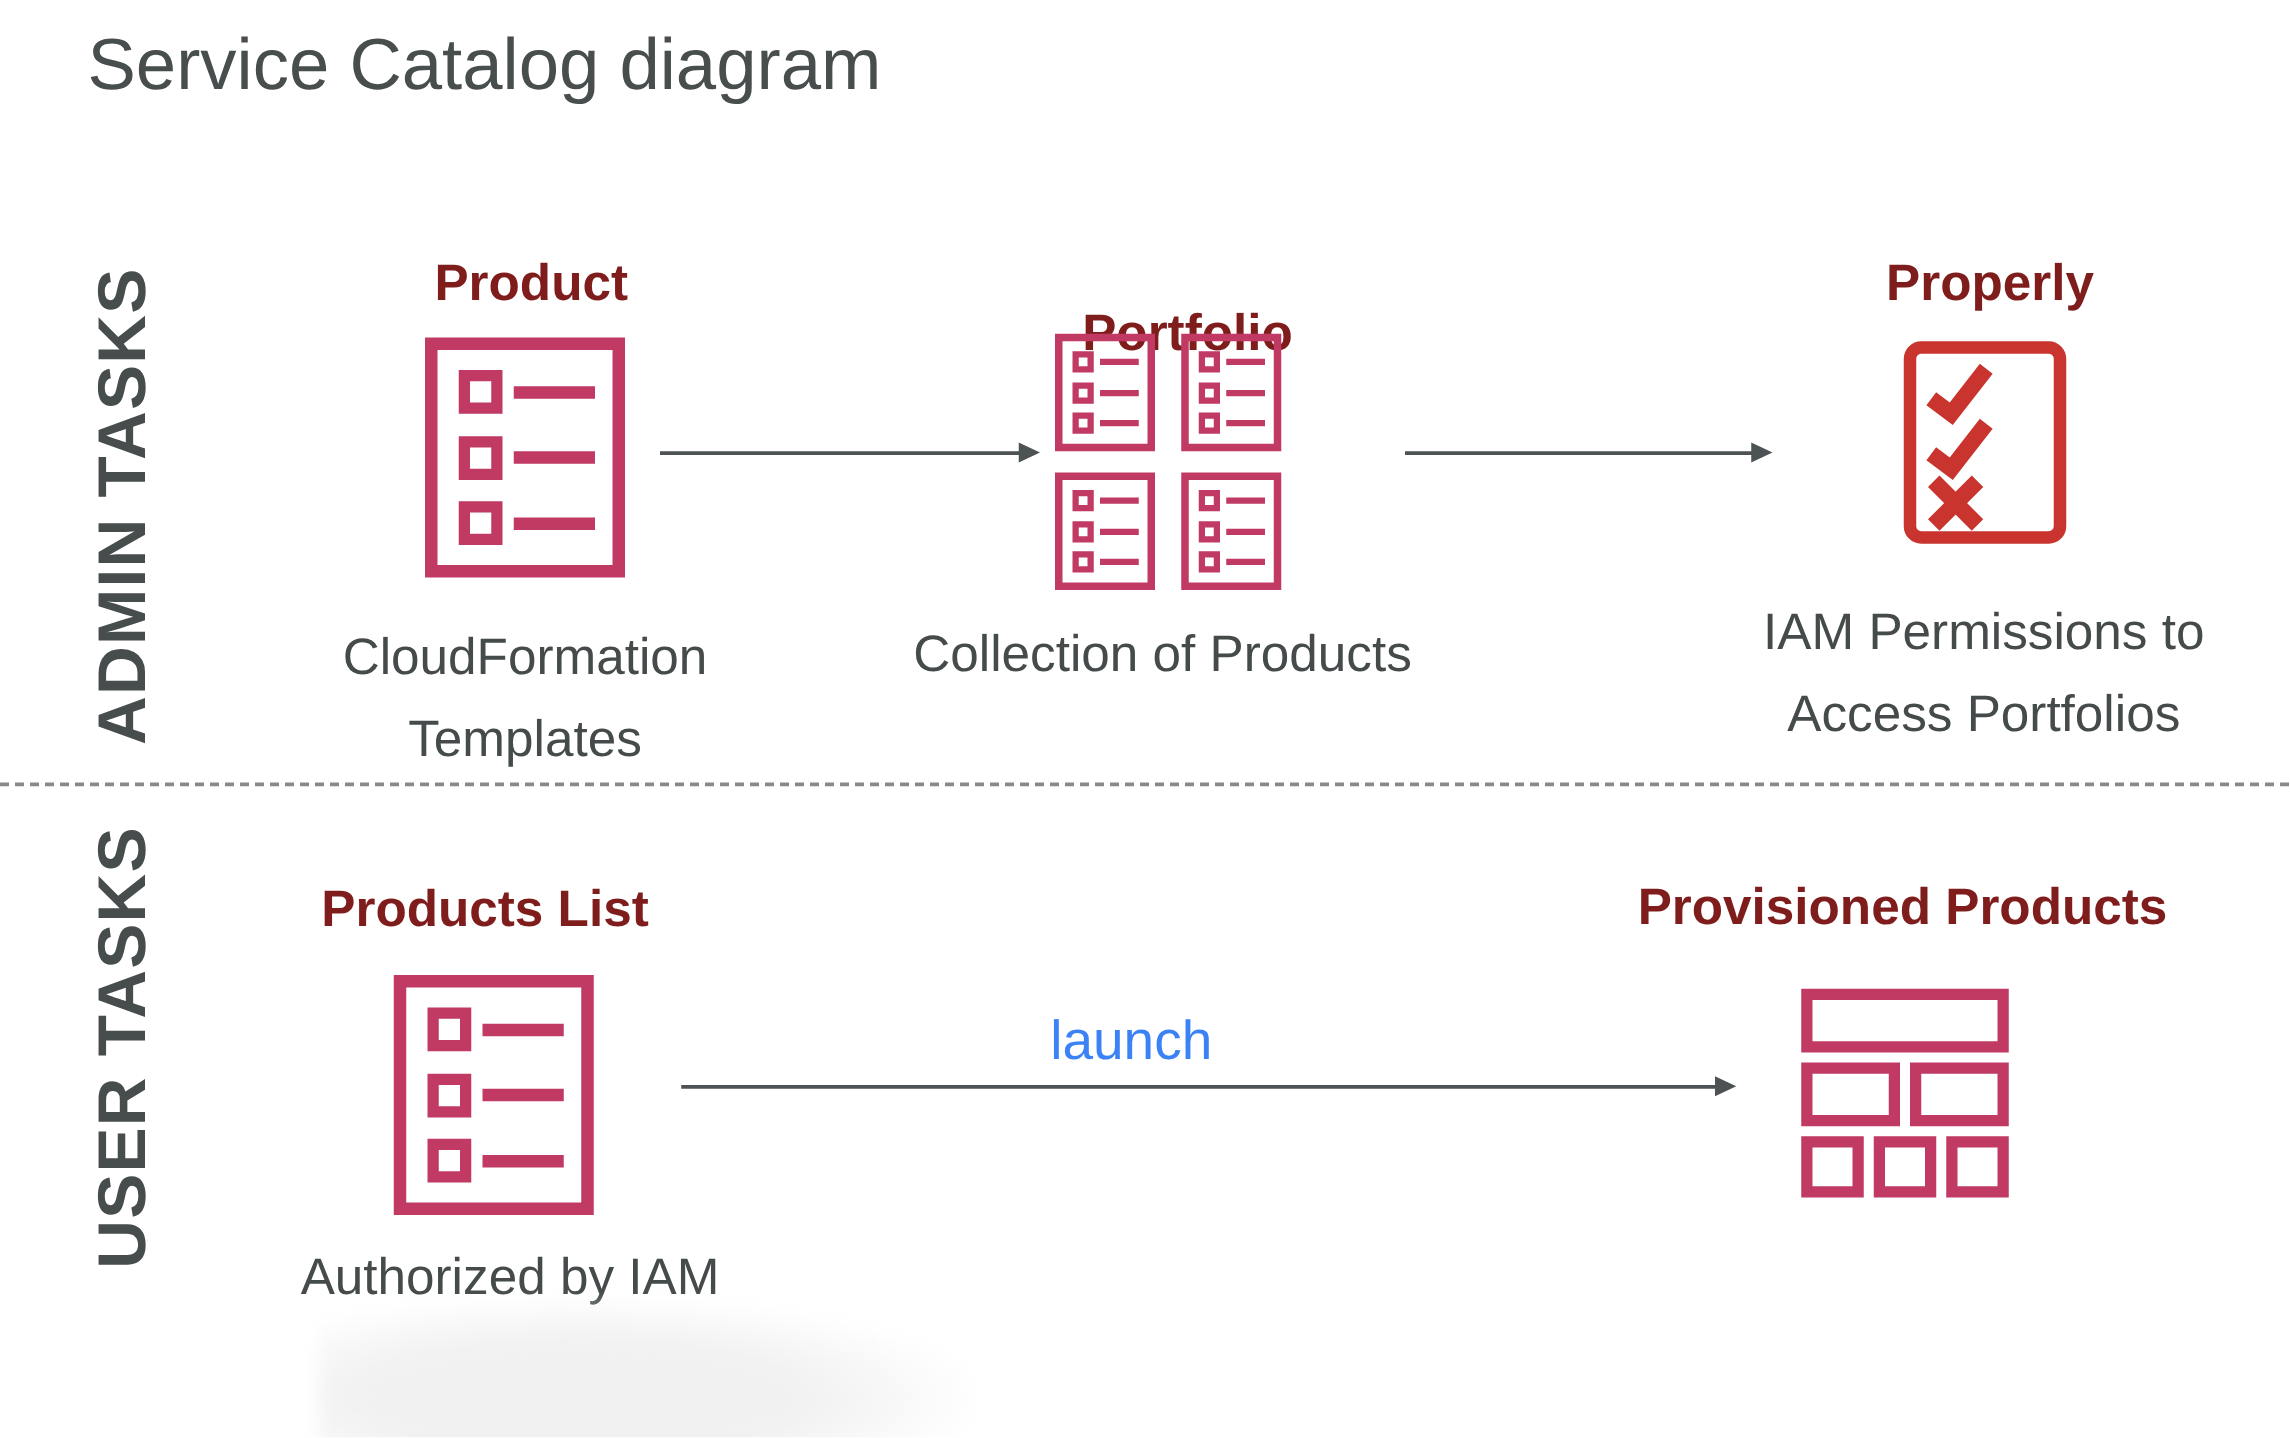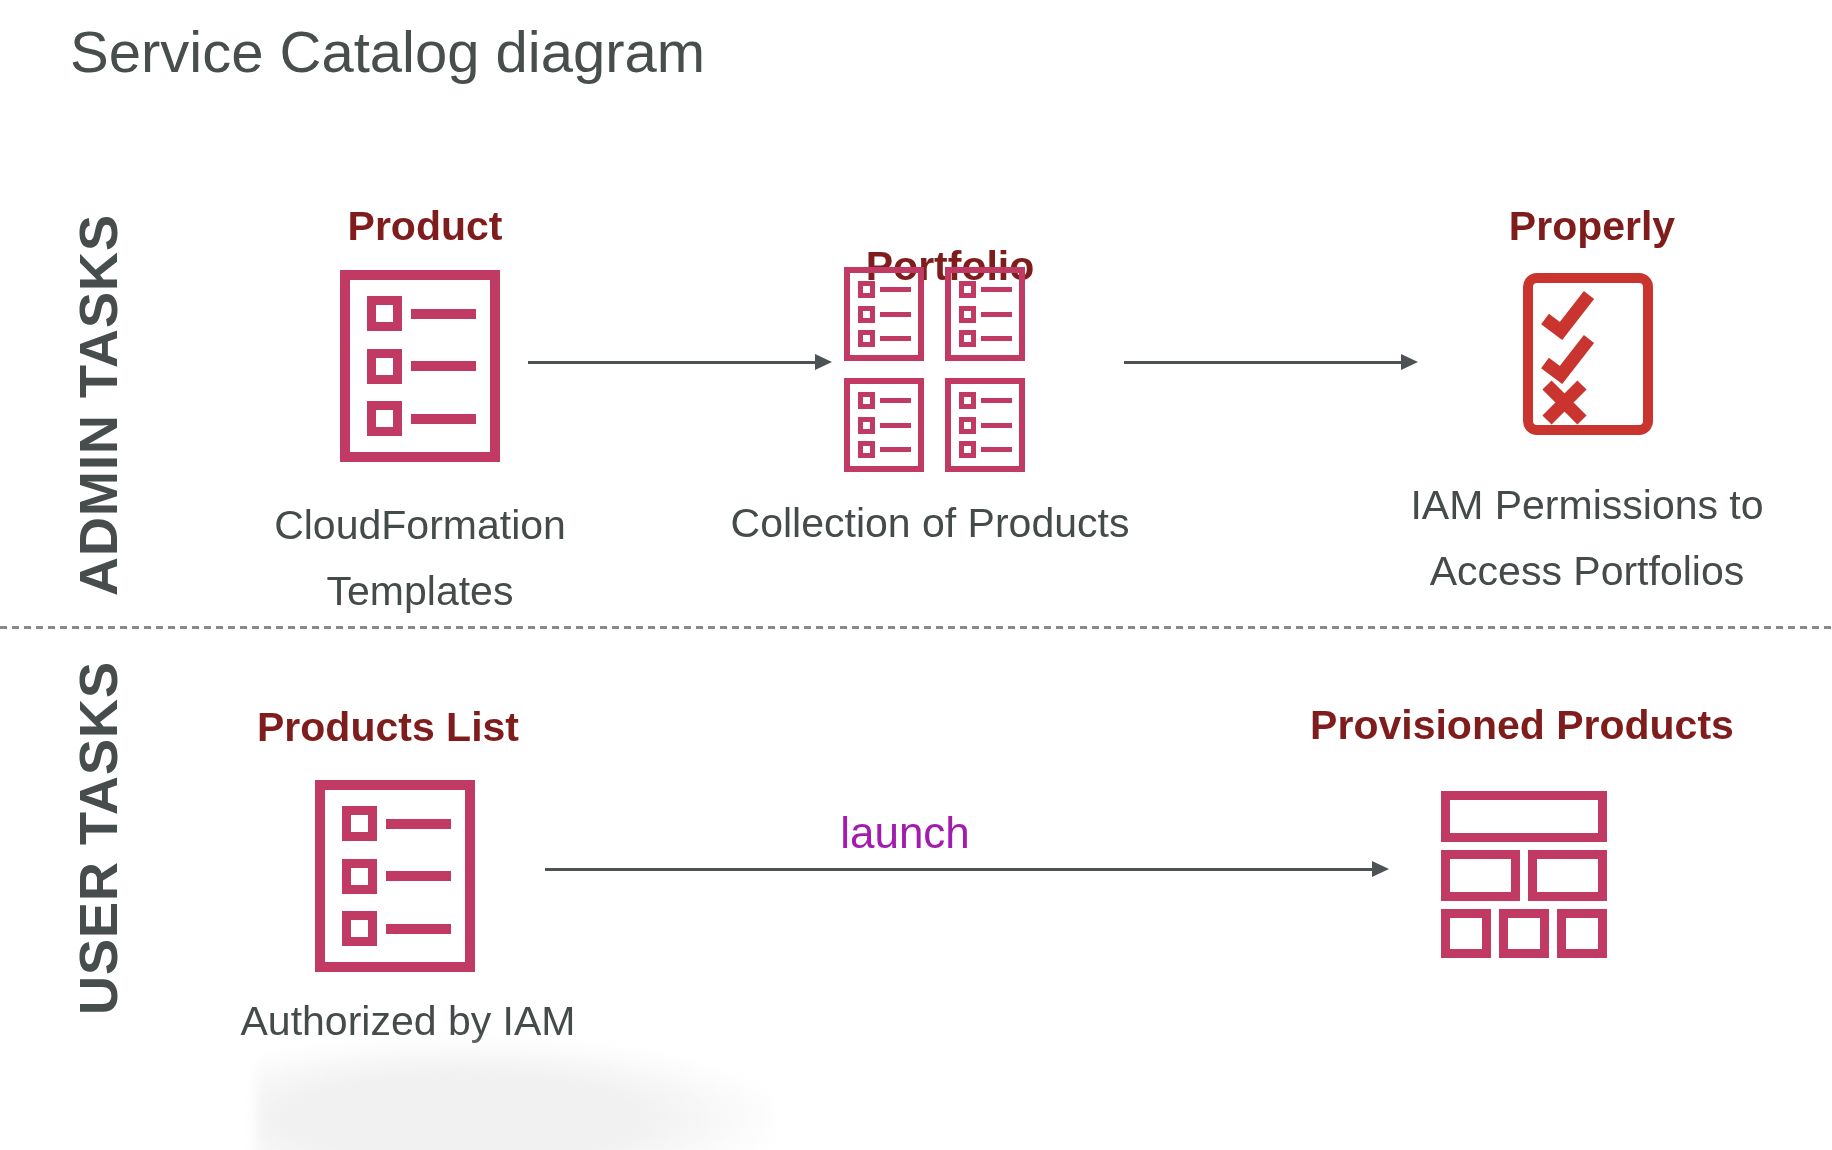--- a/index.html
+++ b/index.html
@@ -17,21 +17,21 @@
 
   .vlabel{position:absolute;font-weight:bold;font-size:54px;color:#474d4d;
           letter-spacing:1px;white-space:nowrap;
           transform:translate(-50%,-50%) rotate(-90deg);}
 
   .col-heading{position:absolute;transform:translateX(-50%);font-weight:bold;
                font-size:41px;color:#7f1d1d;white-space:nowrap;}
   .caption{position:absolute;transform:translateX(-50%);font-size:41px;
            color:#454b4b;text-align:center;line-height:66px;white-space:nowrap;}
   .launch-label{position:absolute;transform:translateX(-50%);font-size:44px;
-                color:#a21caf;white-space:nowrap;}
+                color:#3b82f6;white-space:nowrap;}
 
   
   .list-icon{position:absolute;width:160px;height:192px;
              border:10px solid var(--accent-magenta,#c13a64);
              display:flex;flex-direction:column;justify-content:space-between;
              padding:16px 0 16px 17px;}
   .list-icon .row{display:flex;align-items:center;height:35px;}
   .list-icon .sq{width:35px;height:35px;border:9px solid var(--accent-magenta,#c13a64);}
   .list-icon .ln{width:65px;height:10px;background:var(--accent-magenta,#c13a64);margin-left:9px;}
 

